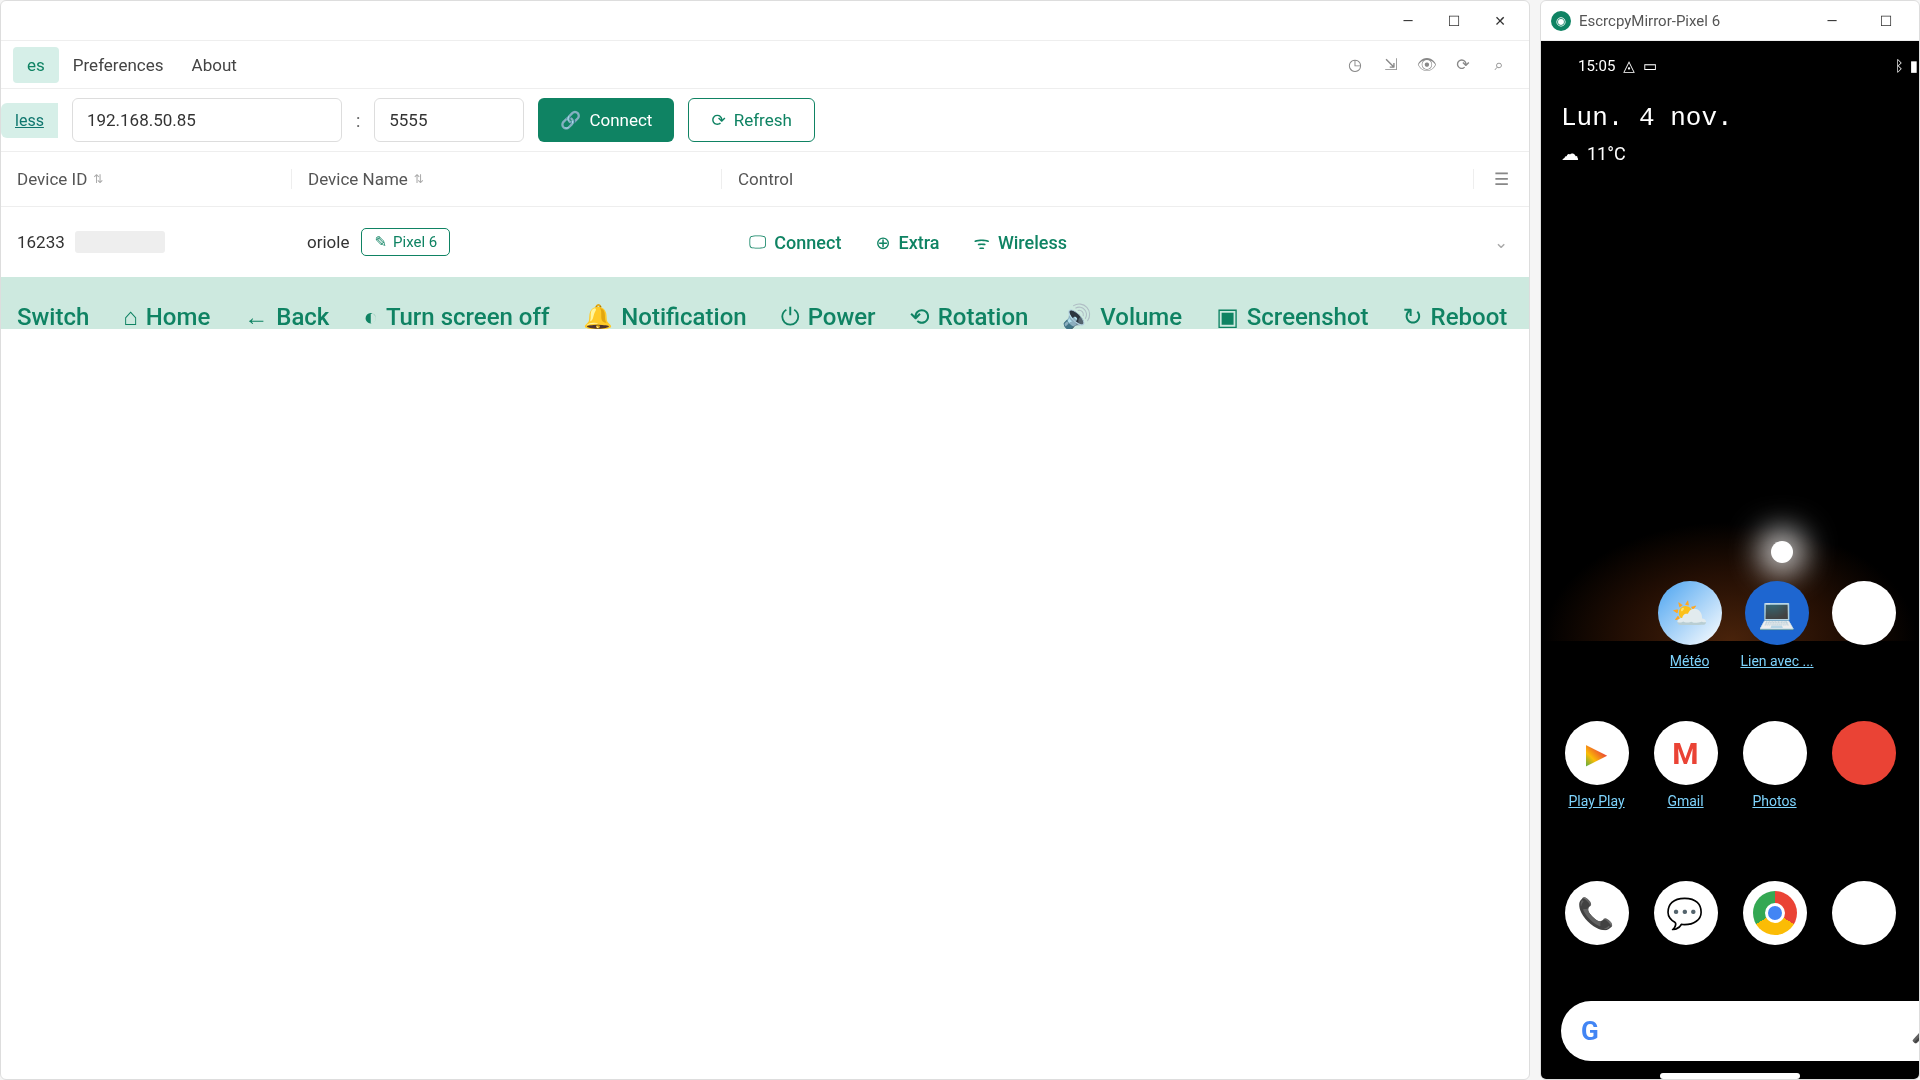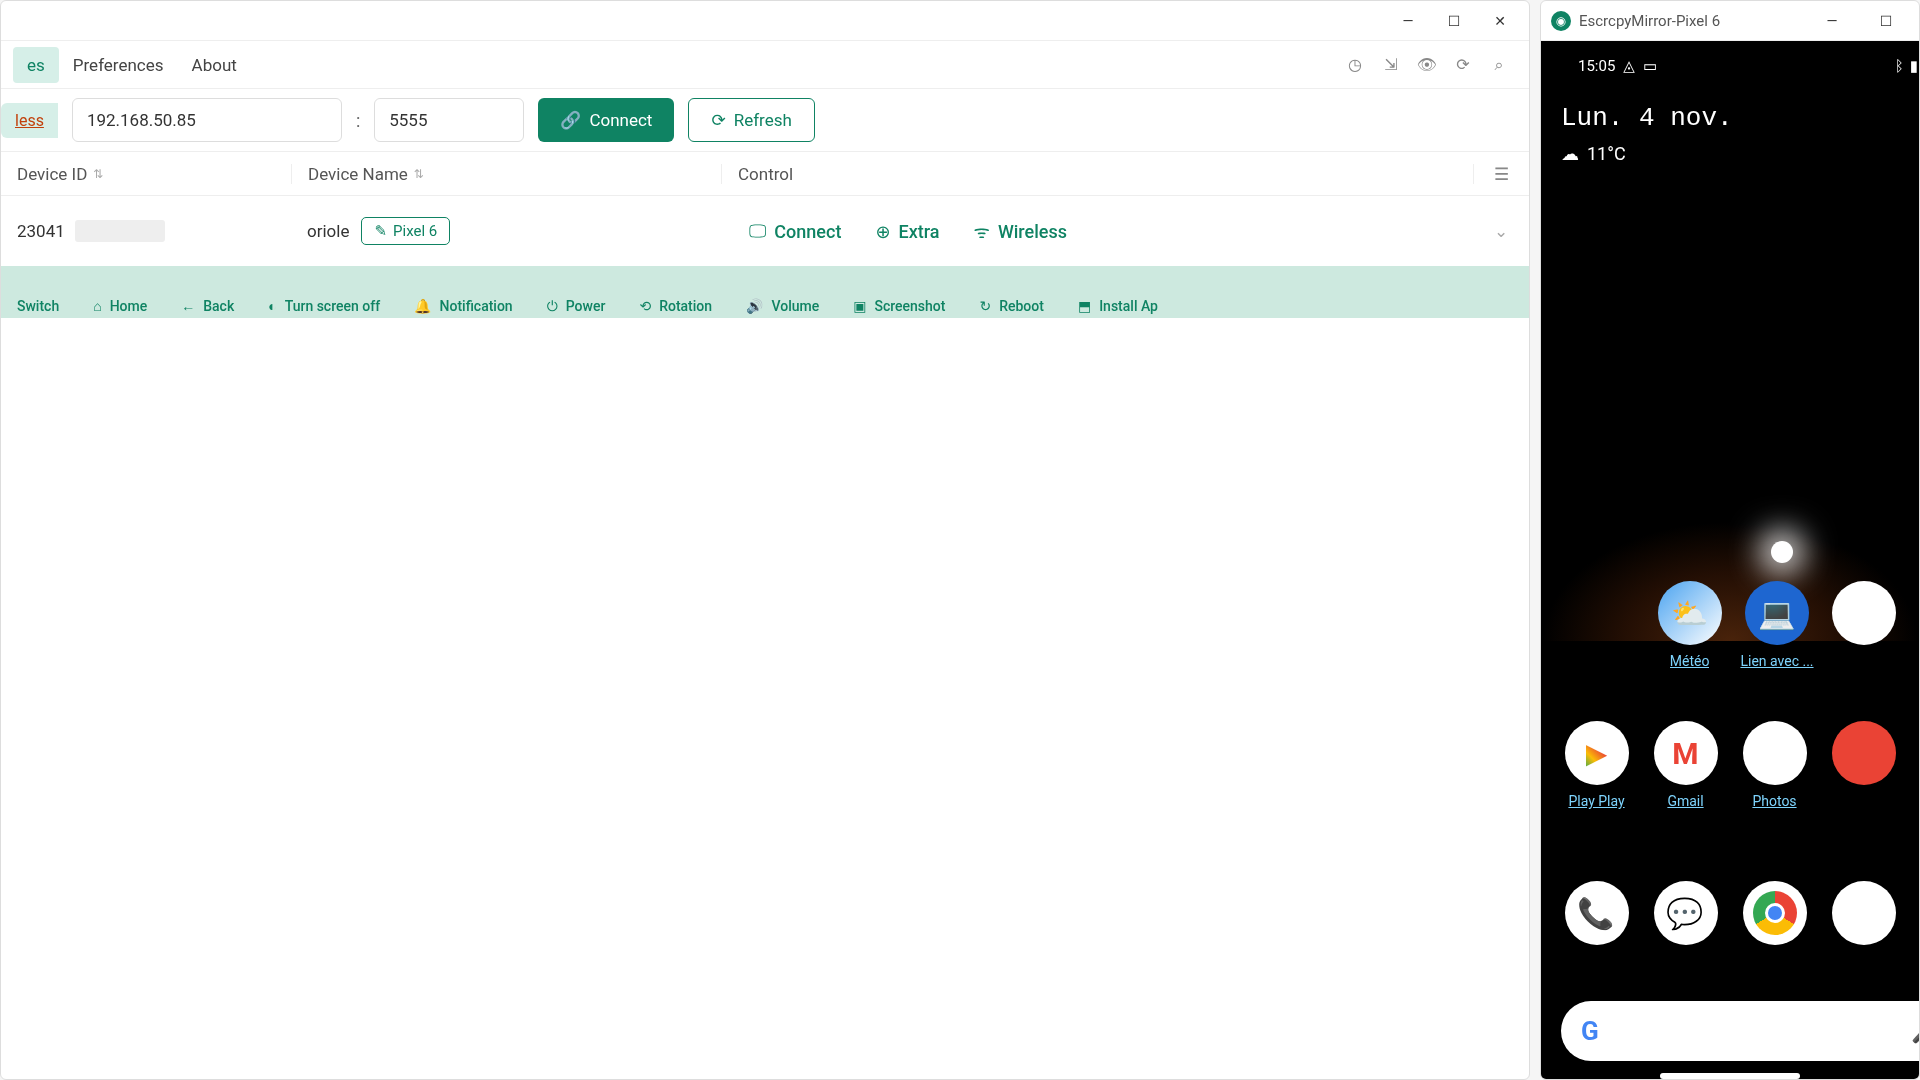--- a/index.html
+++ b/index.html
@@ -10,46 +10,46 @@
 .titlebar { height:40px; display:flex; align-items:center; justify-content:flex-end; padding:0 6px; border-bottom:1px solid #eee; }
 .win-btn { width:46px; height:32px; display:flex; align-items:center; justify-content:center; font-size:14px; color:#333; cursor:pointer; }
 
 .menubar { height:48px; display:flex; align-items:center; padding:0 12px; border-bottom:1px solid #eee; }
 .menu-item { padding:8px 14px; font-size:17px; color:#444; cursor:pointer; border-radius:4px; }
 .menu-item.active { background:#d6efe8; color:#0f8363; }
 .menubar-spacer { flex:1; }
 .menubar-icon { width:36px; height:36px; display:flex; align-items:center; justify-content:center; color:#888; cursor:pointer; font-size:16px; }
 
 .conn-row { height:62px; display:flex; align-items:center; padding:0 14px; gap:14px; }
-.chip-less { background:#d6efe8; color:#c2410c; padding:8px 14px; border-radius:6px 0 0 6px; font-size:16px; margin-left:-14px;text-decoration:underline; }
+.chip-less { background:#d6efe8; color:#0f766e; padding:8px 14px; border-radius:6px 0 0 6px; font-size:16px; margin-left:-14px;text-decoration:underline; }
 .ip-input { width:270px; height:44px; border:1px solid #ddd; border-radius:6px; padding:0 14px; font-size:17px; color:#333; }
 .colon { font-size:18px; color:#666; }
 .port-input { width:150px; height:44px; border:1px solid #ddd; border-radius:6px; padding:0 14px; font-size:17px; color:#333; }
 .btn { height:44px; padding:0 22px; border-radius:6px; display:flex; align-items:center; gap:8px; font-size:17px; cursor:pointer; border:none; }
 .btn.primary { background:#0f8363; color:#fff; }
 .btn.outline { background:#fff; border:1px solid #0f8363; color:#0f8363; }
 
-.table-header { height:45px; display:flex; align-items:center; border-top:1px solid #eee; border-bottom:1px solid #eee; font-size:17px; color:#555; }
+.table-header { height:56px; display:flex; align-items:center; border-top:1px solid #eee; border-bottom:1px solid #eee; font-size:17px; color:#555; }
 .col-id { width:290px; padding-left:16px; display:flex; align-items:center; gap:6px; }
 .col-name { width:430px; padding-left:16px; display:flex; align-items:center; gap:6px; border-left:1px solid #eee; }
 .col-control { flex:1; padding-left:16px; border-left:1px solid #eee; display:flex; align-items:center; }
 .col-menu { width:56px; display:flex; align-items:center; justify-content:center; color:#888; border-left:1px solid #eee; }
 .sort-icon { font-size:12px; color:#aaa; }
 
 .table-row { height:70px; display:flex; align-items:center; font-size:17px; color:#333; }
 .cell-id { width:290px; padding-left:16px; display:flex; align-items:center; gap:10px; }
 .redact { width:90px; height:22px; background:#eee; border-radius:3px; }
 .cell-name { width:430px; padding-left:16px; display:flex; align-items:center; gap:12px; }
 .tag { border:1px solid #0f8363; color:#0f8363; padding:4px 12px; border-radius:5px; font-size:15px; display:flex; align-items:center; gap:6px; }
 .cell-control { flex:1; padding-left:28px; display:flex; align-items:center; gap:34px; }
 .ctrl-link { color:#0f8363; display:flex; align-items:center; gap:8px; cursor:pointer; font-size:18px; font-weight:500; }
 .cell-expand { width:56px; display:flex; align-items:center; justify-content:center; color:#aaa; }
 
 .action-bar { height:52px; background:#cde9df; display:flex; align-items:center; gap:34px; padding:0 16px; overflow:hidden; white-space:nowrap; }
-.action { color:#0f8363; display:flex; align-items:center; gap:8px; cursor:pointer; font-size:14px; font-weight:500; flex-shrink:0;margin-top:28px; }
+.action { color:#0f8363; display:flex; align-items:center; gap:8px; cursor:pointer; font-size:24px; font-weight:500; flex-shrink:0;margin-top:28px; }
 
 
 .mirror-window { position:absolute; left:1540px; top:0; width:380px; height:1080px; background:#fff; border:1px solid #ddd; border-radius:6px; overflow:hidden; }
 .mirror-titlebar { height:40px; display:flex; align-items:center; padding:0 10px; gap:8px; border-bottom:1px solid #eee; }
 .mirror-icon { width:20px; height:20px; border-radius:50%; background:#0f8363; display:flex; align-items:center; justify-content:center; color:#fff; font-size:12px; }
 .mirror-title { font-size:15px; color:#555; flex:1; }
 
 .phone { position:absolute; left:0; top:40px; right:0; bottom:0; background:#000; color:#fff; overflow:hidden; }
 .phone::before { content:""; position:absolute; left:0; right:0; top:480px; height:120px; background:radial-gradient(ellipse at 50% 100%, #7a3a12 0%, #3a1806 40%, transparent 70%); opacity:.6; pointer-events:none; }
 .star1 { position:absolute; left:230px; top:500px; width:22px; height:22px; background:#fff; border-radius:50%; box-shadow:0 0 30px 12px rgba(255,255,255,.8); }
@@ -124,21 +124,21 @@
       <span class="sort-icon">⇅</span>
     </div>
     <div class="col-control">
       <span>Control</span>
     </div>
     <div class="col-menu">☰</div>
   </div>
 
   <div class="table-row">
     <div class="cell-id">
-      <span>23041</span>
+      <span>16233</span>
       <span class="redact"></span>
     </div>
     <div class="cell-name">
       <span>oriole</span>
       <span class="tag">
         <span>✎</span>
         <span>Pixel 6</span>
       </span>
     </div>
     <div class="cell-control">

